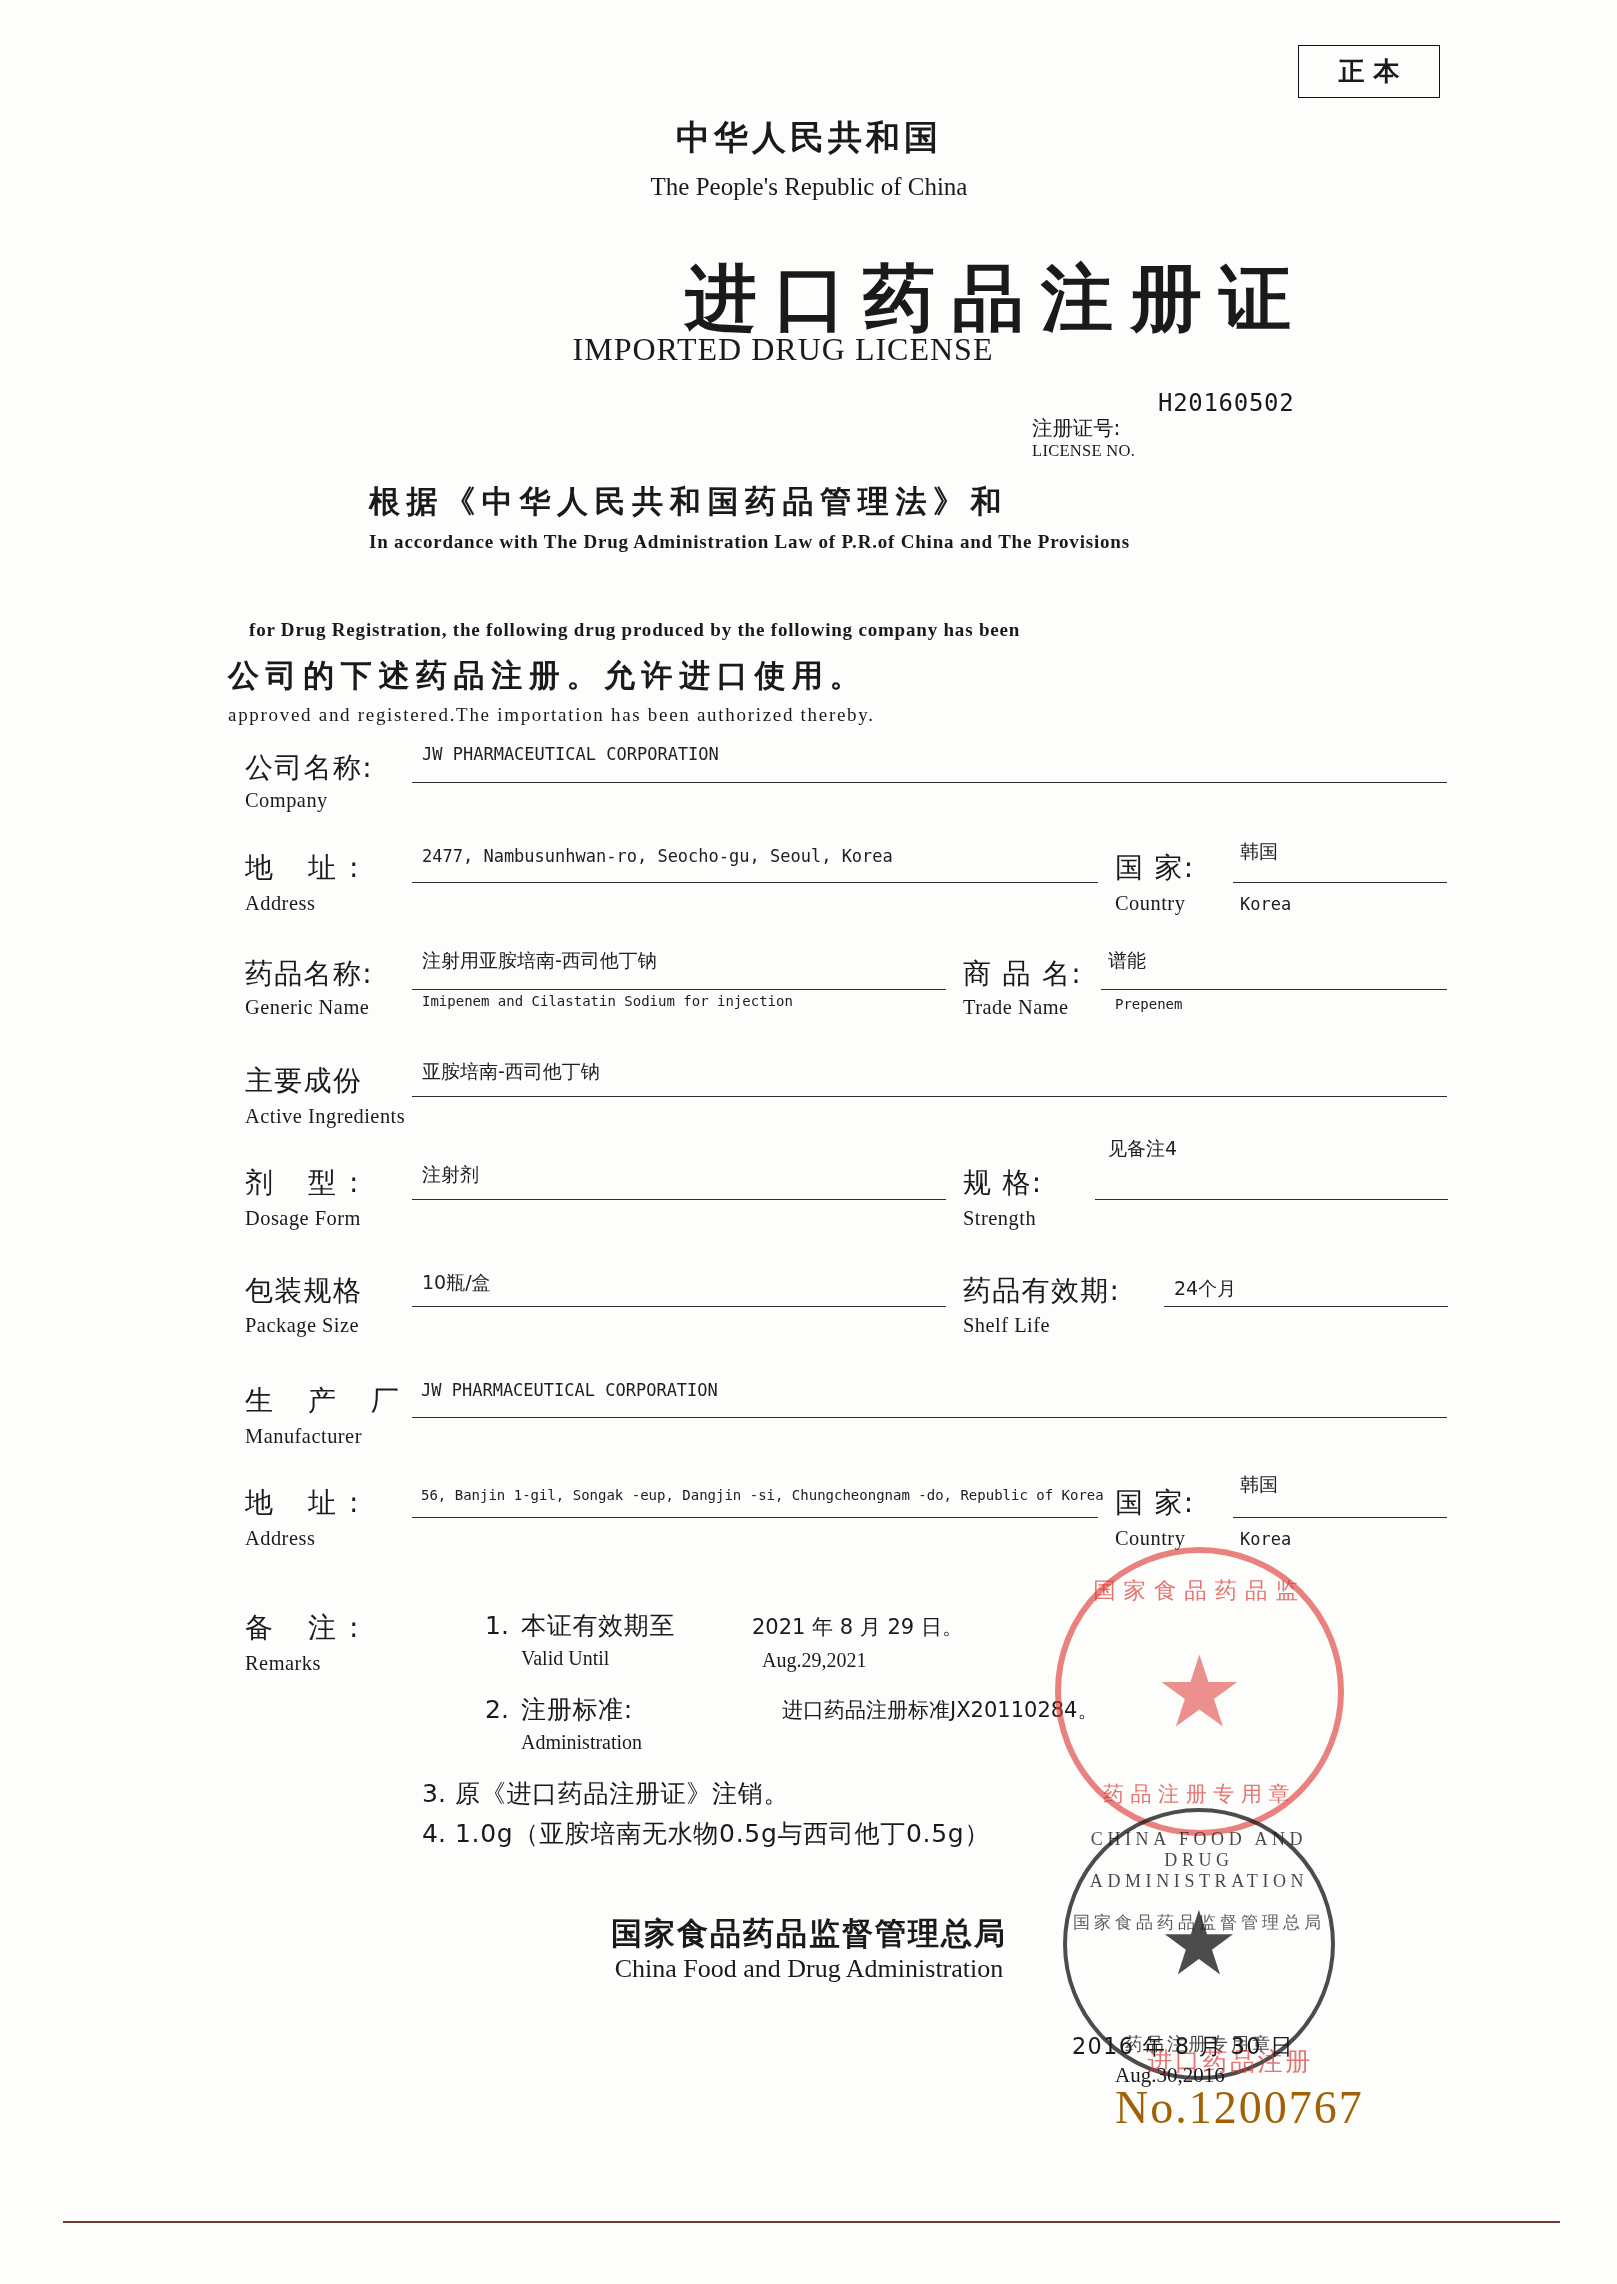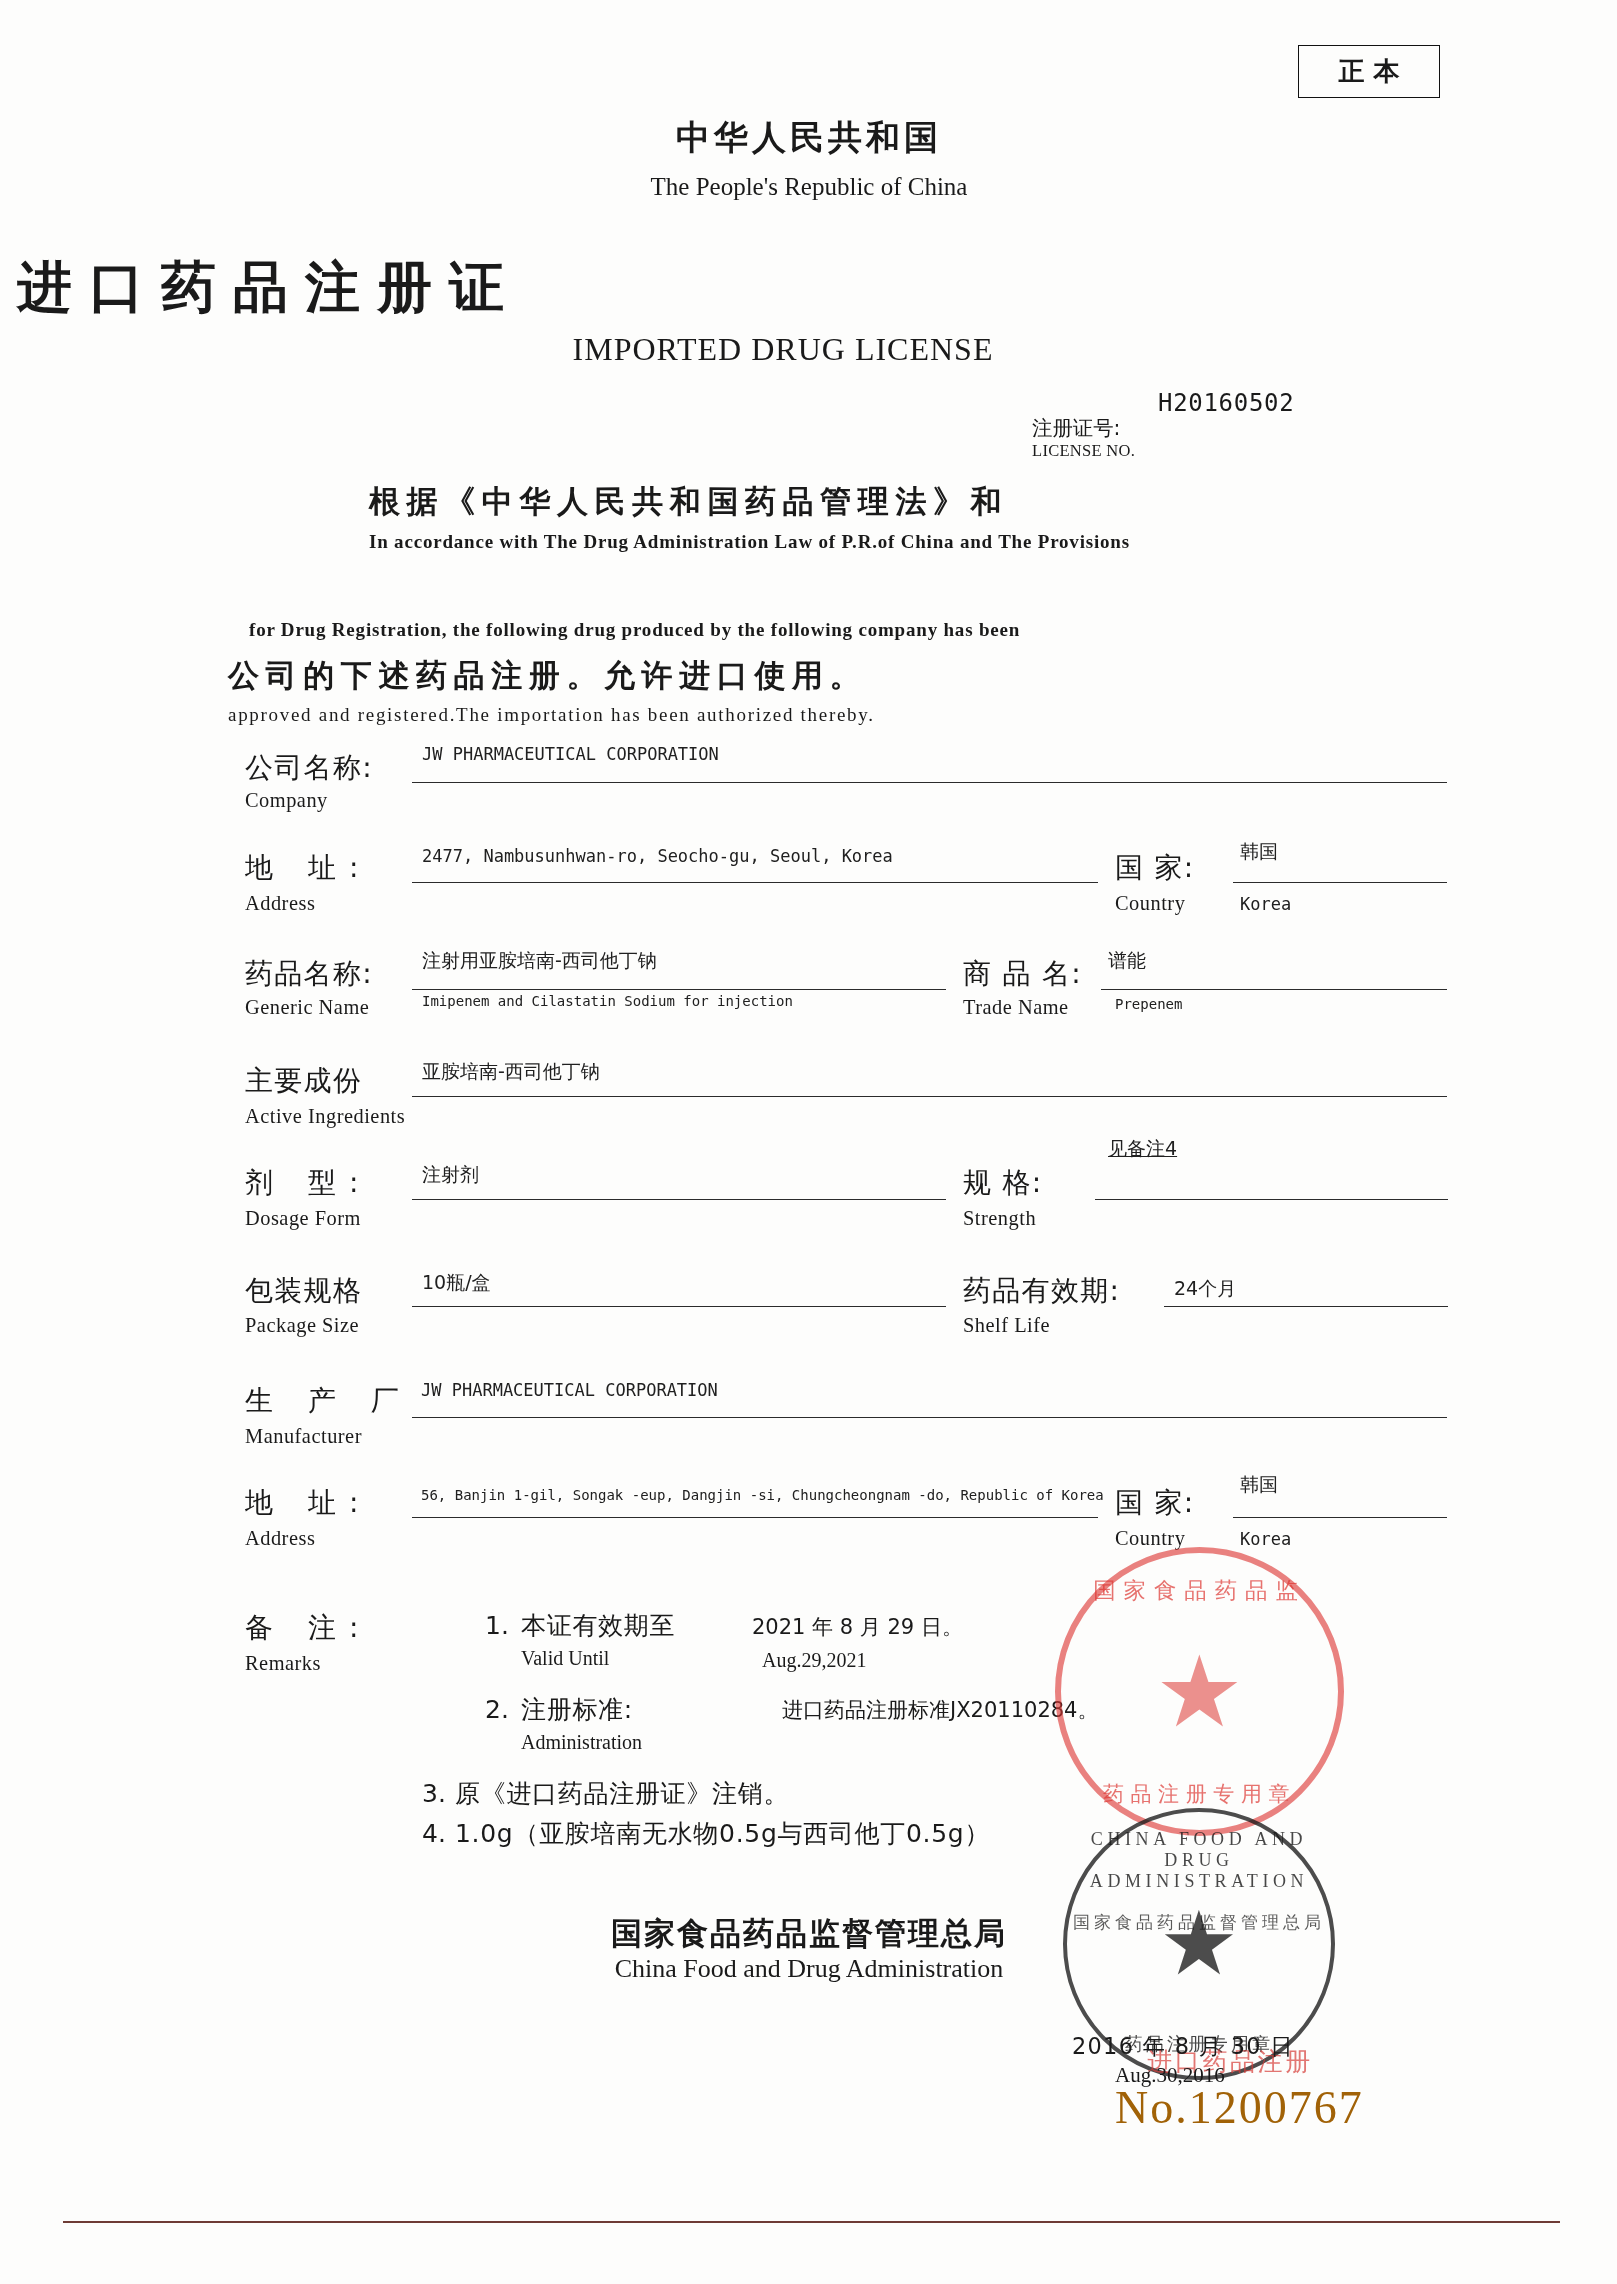--- a/index.html
+++ b/index.html
@@ -51,23 +51,23 @@
     font-weight: 700;
   }
   .hdr-en {
     left: 0; top: 173px; width: 1618px;
     text-align: center;
     font-size: 25px;
     font-family: "Liberation Serif", serif;
   }
   .title-cn {
     left: 0; top: 251px; width: 1308px;
-    text-align: left;
-    font-family: "DejaVu Sans", sans-serif;
-    font-size: 55px;
+    text-align: right;
+    font-family: "DejaVu Sans", sans-serif;
+    font-size: 72px;
     font-weight: 700;
     letter-spacing: 17px;
     text-indent: 17px;
   }
   .title-en {
     left: 0; top: 331px; width: 1566px;
     text-align: center;
     font-size: 32px;
     font-weight: 400;
     letter-spacing: 1px;
@@ -365,21 +365,21 @@
   <div class="abs val-typed-cn" style="left:422px; top:1059px;">亚胺培南-西司他丁钠</div>
 
   <div class="abs lbl-cn-sp" style="left:245px; top:1164px;">剂   型:</div>
   <div class="abs lbl-en" style="left:245px; top:1207px;">Dosage Form</div>
   <div class="abs rule" style="left:412px; top:1199px; width:534px;"></div>
   <div class="abs val-typed-cn" style="left:422px; top:1162px;">注射剂</div>
 
   <div class="abs lbl-cn" style="left:963px; top:1164px;">规  格:</div>
   <div class="abs lbl-en" style="left:963px; top:1207px;">Strength</div>
   <div class="abs rule" style="left:1095px; top:1199px; width:353px;"></div>
-  <div class="abs val-typed-cn" style="left:1108px; top:1136px;text-decoration:underline;">见备注4</div>
+  <div class="abs val-typed-cn" style="left:1108px; top:1136px;">见备注4</div>
 
   <div class="abs lbl-cn" style="left:245px; top:1272px;">包装规格</div>
   <div class="abs lbl-en" style="left:245px; top:1314px;">Package Size</div>
   <div class="abs rule" style="left:412px; top:1306px; width:534px;"></div>
   <div class="abs val-typed-cn" style="left:422px; top:1270px;">10瓶/盒</div>
 
   <div class="abs lbl-cn" style="left:963px; top:1272px;">药品有效期:</div>
   <div class="abs lbl-en" style="left:963px; top:1314px;">Shelf Life</div>
   <div class="abs rule" style="left:1164px; top:1306px; width:284px;"></div>
   <div class="abs val-typed-cn" style="left:1174px; top:1276px;">24个月</div>

